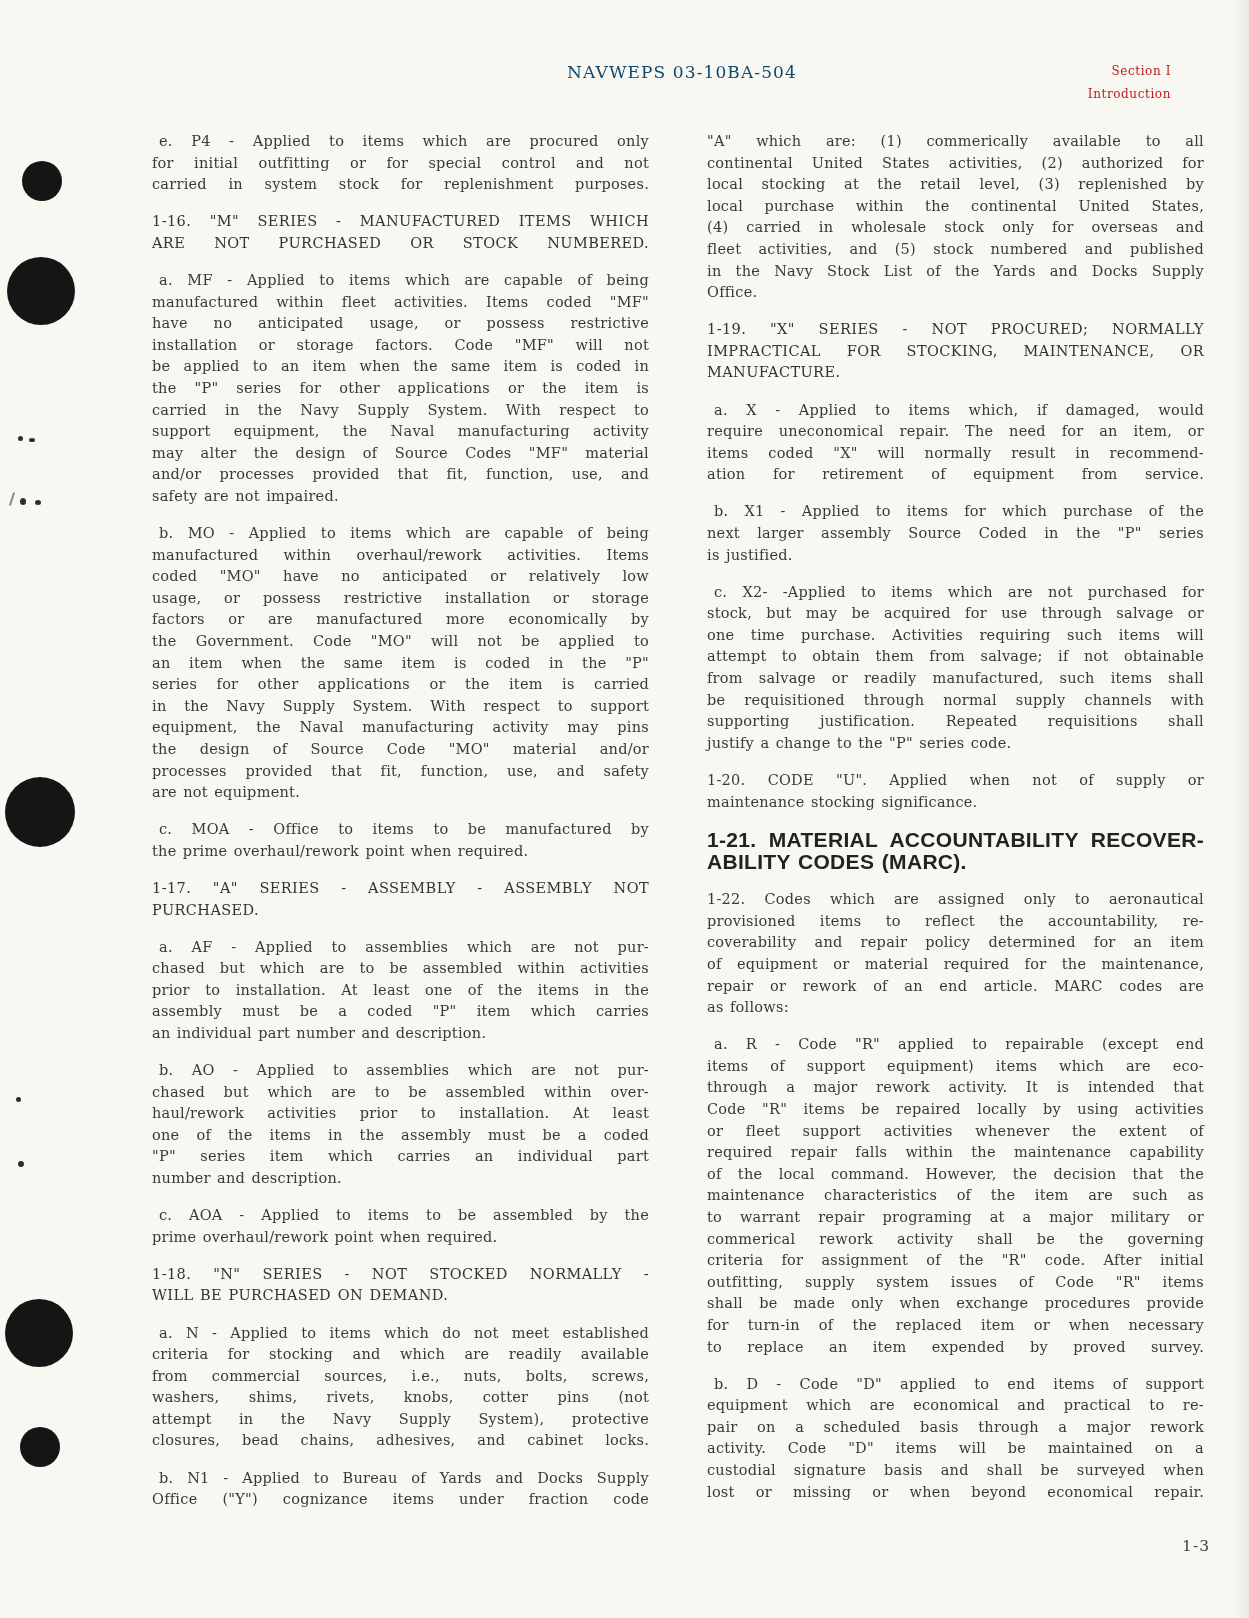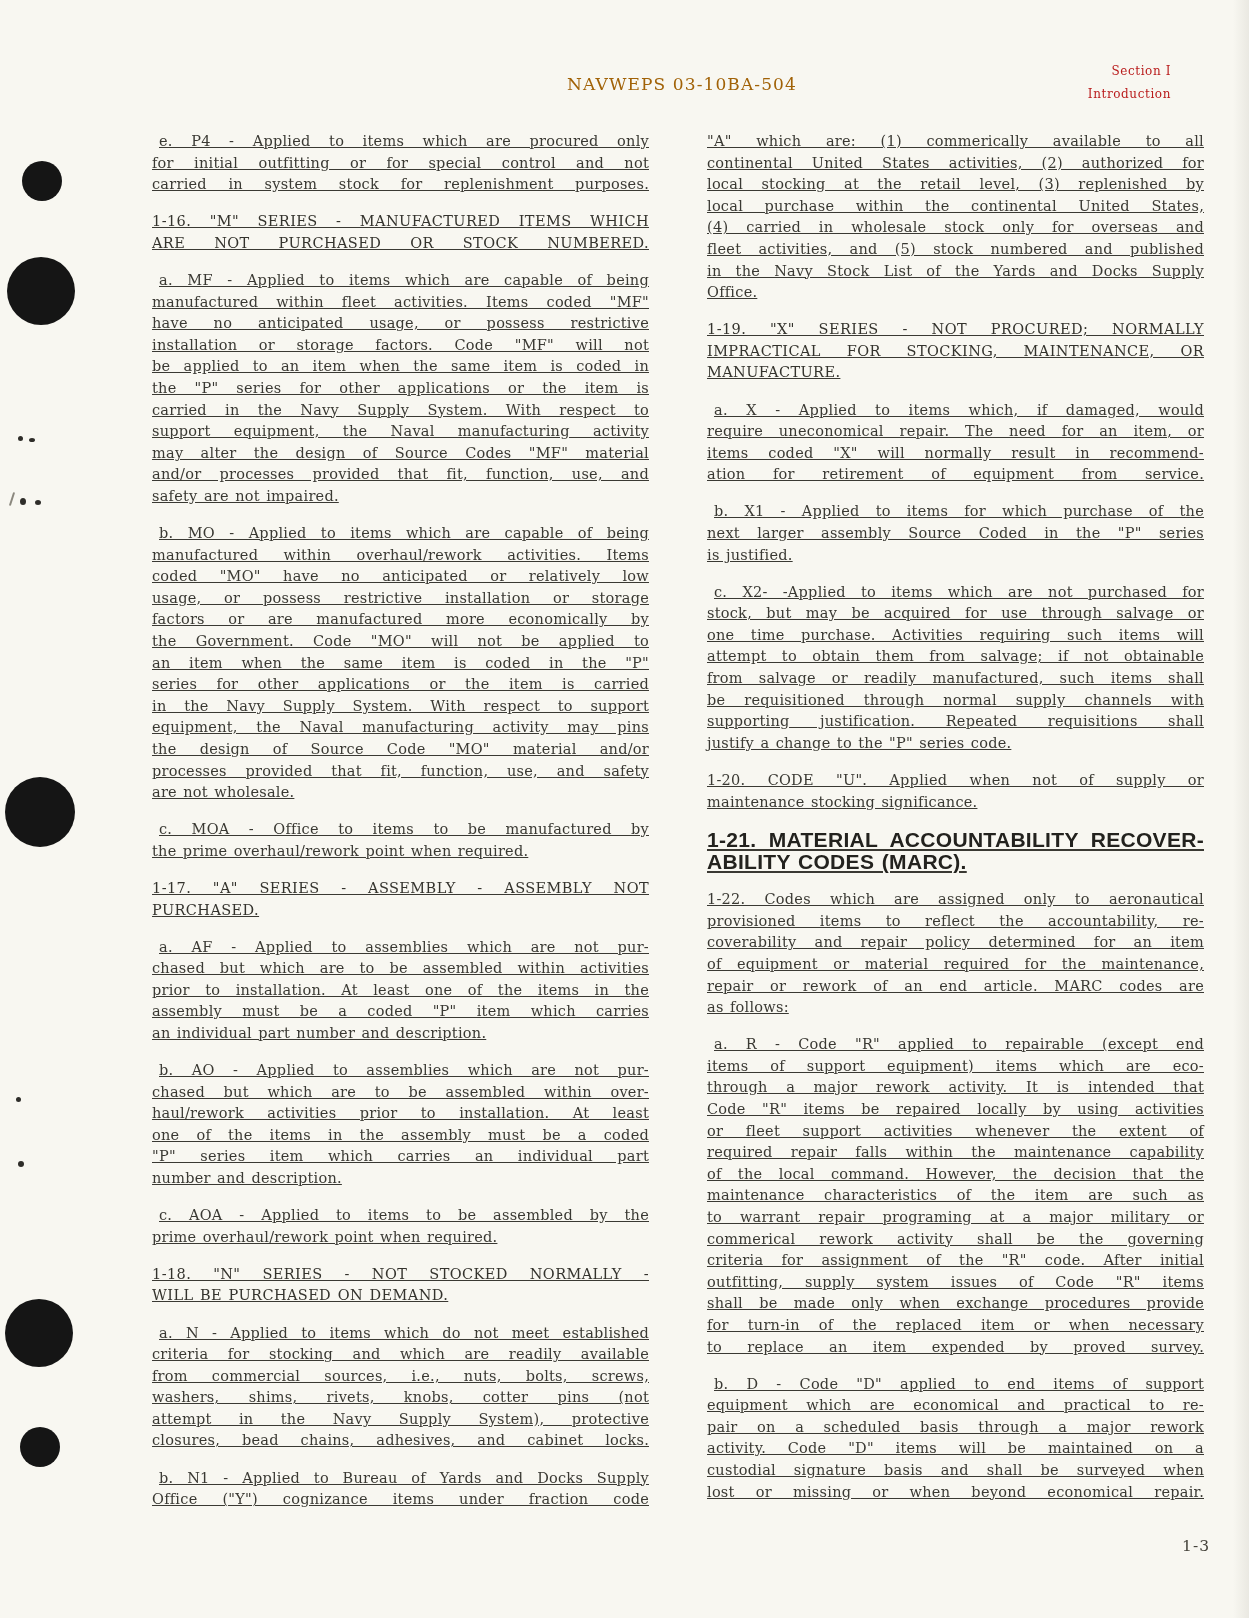--- a/index.html
+++ b/index.html
@@ -13,30 +13,30 @@
     color:#3a3933;
   }
   .page::after{
     content:'';
     position:absolute;top:0;right:0;width:16px;height:100%;
     background:linear-gradient(to right, rgba(110,105,90,0), rgba(110,105,90,0.10));
     pointer-events:none;
   }
   .doc-number{
     position:absolute;top:62px;left:432px;width:500px;
-    text-align:center;font-size:17px;letter-spacing:1.1px;color:#a16207;margin-top:12px;
+    text-align:center;font-size:17px;letter-spacing:1.1px;color:#0c4a6e;
   }
   .section-block{
     position:absolute;top:60px;right:78px;
     text-align:right;font-size:12px;line-height:23px;letter-spacing:0.6px;color:#b91c1c;
   }
   .col{position:absolute;top:131px;width:497px;}
   .col-left{left:152px;}
   .col-right{left:707px;}
-  .block{margin:0 0 15.5px 0;text-decoration:underline;}
+  .block{margin:0 0 15.5px 0;}
   .block:last-child{margin-bottom:0;}
   .line{
     font-size:14.5px;
     line-height:21.6px;
     letter-spacing:0.25px;
     word-spacing:1.5px;
     text-align:justify;
     text-align-last:justify;
     white-space:normal;
   }
@@ -100,21 +100,21 @@
         <div class="line">coded "MO" have no anticipated or relatively low</div>
         <div class="line">usage, or possess restrictive installation or storage</div>
         <div class="line">factors or are manufactured more economically by</div>
         <div class="line">the Government. Code "MO" will not be applied to</div>
         <div class="line">an item when the same item is coded in the "P"</div>
         <div class="line">series for other applications or the item is carried</div>
         <div class="line">in the Navy Supply System. With respect to support</div>
         <div class="line">equipment, the Naval manufacturing activity may pins</div>
         <div class="line">the design of Source Code "MO" material and/or</div>
         <div class="line">processes provided that fit, function, use, and safety</div>
-        <div class="line is-last">are not wholesale.</div>
+        <div class="line is-last">are not equipment.</div>
       </div>
       <div class="block lettered">
         <div class="line">c. MOA - Office to items to be manufactured by</div>
         <div class="line is-last">the prime overhaul/rework point when required.</div>
       </div>
       <div class="block heading">
         <div class="line">1-17. "A" SERIES - ASSEMBLY - ASSEMBLY NOT</div>
         <div class="line is-last">PURCHASED.</div>
       </div>
       <div class="block lettered">

